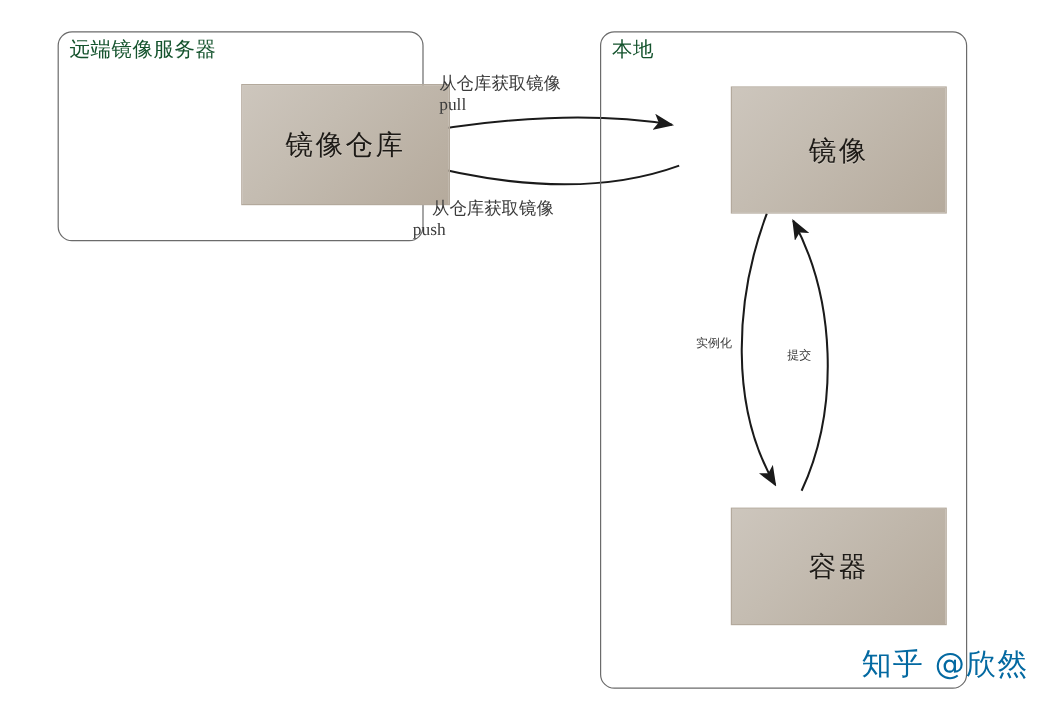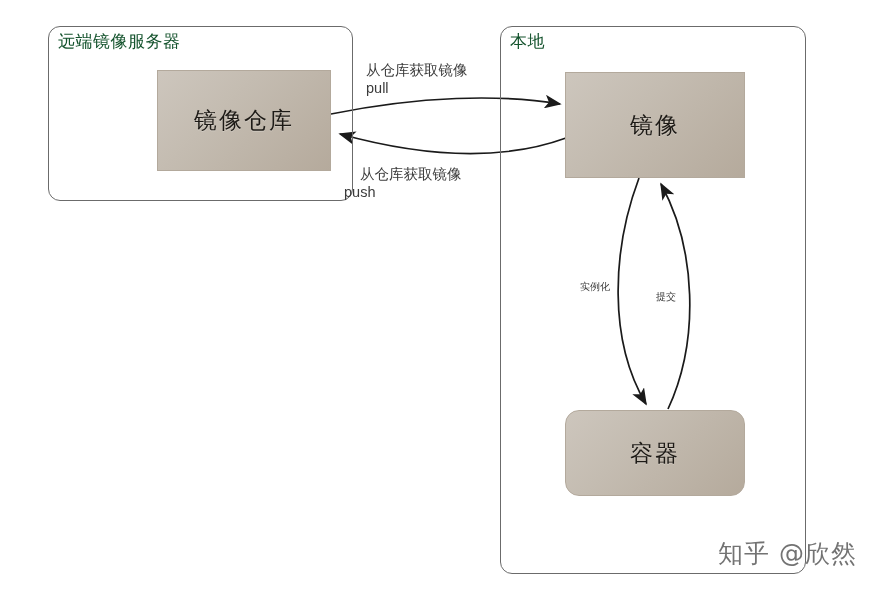--- a/index.html
+++ b/index.html
@@ -34,51 +34,52 @@
     font-family: "DejaVu Sans", "Liberation Sans", sans-serif;
   }
   .node-box {
     position: absolute;
     box-sizing: border-box;
     background: linear-gradient(135deg, #cdc6bd 0%, #c4bcb1 38%, #b5aa9c 100%);
     border: 1px solid #b3a99c;
     display: flex;
     align-items: center;
     justify-content: center;
+    margin-left: 44px;
   }
   .node-label {
     font-size: 23px;
     color: #1d1a16;
     letter-spacing: 2px;
     font-family: "DejaVu Sans", "Liberation Sans", sans-serif;
     text-shadow: 0 1px 0 rgba(255,255,255,0.25);
   }
   .edge-label {
     position: absolute;
     font-size: 14.5px;
     line-height: 1.22;
     color: #3b3b3b;
     white-space: pre;
-    font-family: Liberation Sans, sans-serif;
+    font-family: Liberation Serif, serif;
   }
   .edge-label.small {
     font-size: 10px;
   }
   #edges {
     position: absolute;
     left: 0;
     top: 0;
     width: 885px;
     height: 590px;
     pointer-events: none;
   }
   .watermark {
     position: absolute;
     font-size: 25px;
-    color: #737373;
+    color: #0369a1;
     letter-spacing: 1px;
     white-space: nowrap;
     font-family: "DejaVu Sans", "Liberation Sans", sans-serif;
   }
 </style>
 </head>
 <body>
 
 <div id="canvas">
 
@@ -105,21 +106,21 @@
   <div class="group-label" style="left:510px; top:30px;">本地</div>
 
   <div class="node-box" style="left:157px; top:70px; width:174px; height:101px;">
     <span class="node-label">镜像仓库</span>
   </div>
 
   <div class="node-box" style="left:565px; top:72px; width:180px; height:106px;">
     <span class="node-label">镜像</span>
   </div>
 
-  <div class="node-box" style="left:565px; top:410px; width:180px; height:86px;border-radius:14px;">
+  <div class="node-box" style="left:565px; top:423px; width:180px; height:98px;">
     <span class="node-label">容器</span>
   </div>
 
   <div class="edge-label" style="left:366px; top:62px;">从仓库获取镜像</div>
   <div class="edge-label" style="left:366px; top:80px;">pull</div>
 
   <div class="edge-label" style="left:360px; top:166px;">从仓库获取镜像</div>
   <div class="edge-label" style="left:344px; top:184px;">push</div>
 
   <div class="edge-label small" style="left:580px; top:281px;">实例化</div>

